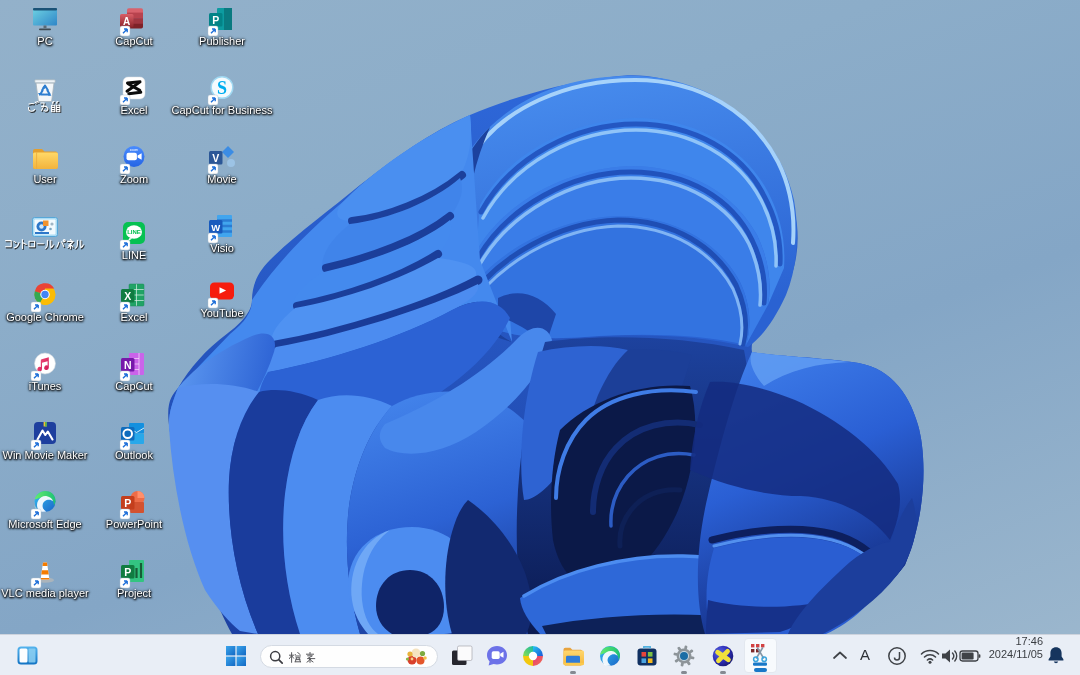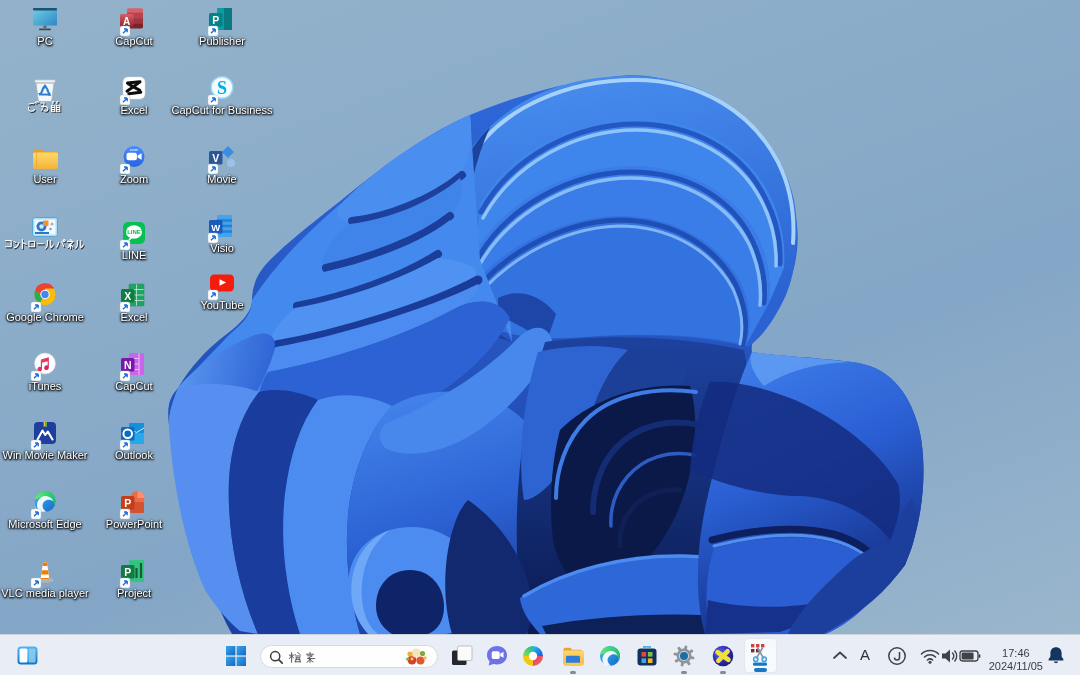--- a/index.html
+++ b/index.html
@@ -437,21 +437,21 @@
       <svg width="38" height="32" viewBox="0 0 38 32">
         <rect x="14" y="3" width="15" height="22" rx="1" fill="#41a5ee"></rect>
         <path d="M14 8.5 h15 M14 14 h15 M14 19.5 h15" stroke="#2b7cd3" stroke-width="2.5"></path>
         <rect x="6" y="8" width="13.5" height="13.5" rx="1.5" fill="#185abd"></rect>
         <text x="12.7" y="18.6" font-size="9.5" font-weight="bold" fill="#fff" text-anchor="middle" font-family="Liberation Sans">W</text>
         <rect x="5" y="21" width="10" height="10" rx="2" fill="#fff" stroke="#aebecd" stroke-width="0.4"></rect>
         <path d="M8 28.2 L12.2 24 M12.2 24 h-3.2 M12.2 24 v3.2" stroke="#1e6fd9" stroke-width="1.4" fill="none"></path>
       </svg>
       <div class="lbl">Visio</div>
     </div>
-    <div class="ic" style="left:162px;top:272px;width:120px">
+    <div class="ic" style="left:162px;top:280px;width:120px">
       <svg width="38" height="32" viewBox="0 0 38 32">
         <rect x="7" y="5.5" width="24" height="17" rx="4.2" fill="#f61c0d"></rect>
         <path d="M16.5 10.2 l6.6 3.3 -6.6 3.3 Z" fill="#fff"></path>
         <rect x="5" y="21" width="10" height="10" rx="2" fill="#fff" stroke="#aebecd" stroke-width="0.4"></rect>
         <path d="M8 28.2 L12.2 24 M12.2 24 h-3.2 M12.2 24 v3.2" stroke="#1e6fd9" stroke-width="1.4" fill="none"></path>
       </svg>
       <div class="lbl">YouTube</div>
     </div>
   </div>
 <div id="taskbar">
@@ -624,18 +624,18 @@
     </svg>
     <svg style="position:absolute;left:938px;top:9px" width="24" height="24" viewBox="0 0 24 24">
       <path d="M4 9.5 h3.5 L12 5.5 v13 L7.5 14.5 H4 Z" fill="#3f4247"></path>
       <path d="M14.5 9 a4.5 4.5 0 0 1 0 6 M16.8 7 a7.5 7.5 0 0 1 0 10" fill="none" stroke="#3f4247" stroke-width="1.4" stroke-linecap="round"></path>
     </svg>
     <svg style="position:absolute;left:958px;top:9px" width="24" height="24" viewBox="0 0 24 24">
       <rect x="2" y="7" width="18" height="10" rx="2.4" fill="none" stroke="#3f4247" stroke-width="1.3"></rect>
       <rect x="3.6" y="8.6" width="12" height="6.8" rx="1.2" fill="#3f4247"></rect>
       <rect x="20.6" y="10.2" width="1.8" height="3.6" rx="0.9" fill="#3f4247"></rect>
     </svg>
-    <div style="position:absolute;right:37px;top:12px;text-align:center;font-size:11px;line-height:12.5px;color:#3a3d42;">17:46<br>2024/11/05</div>
+    <div style="position:absolute;right:37px;top:0;text-align:right;font-size:11px;line-height:12.5px;color:#3a3d42;">17:46<br>2024/11/05</div>
     <svg style="position:absolute;left:1044px;top:9px" width="24" height="24" viewBox="0 0 24 24">
       <path d="M12 3.2 c3.4 0 5.6 2.4 5.6 5.8 v3.6 l1.8 2.6 v1.2 H4.6 v-1.2 l1.8-2.6 V9 c0-3.4 2.2-5.8 5.6-5.8 Z" fill="#16355e"></path>
       <path d="M9.8 17.6 a2.3 2.3 0 0 0 4.4 0 Z" fill="#16355e"></path>
     </svg>
   </div>
 
 </body></html>

